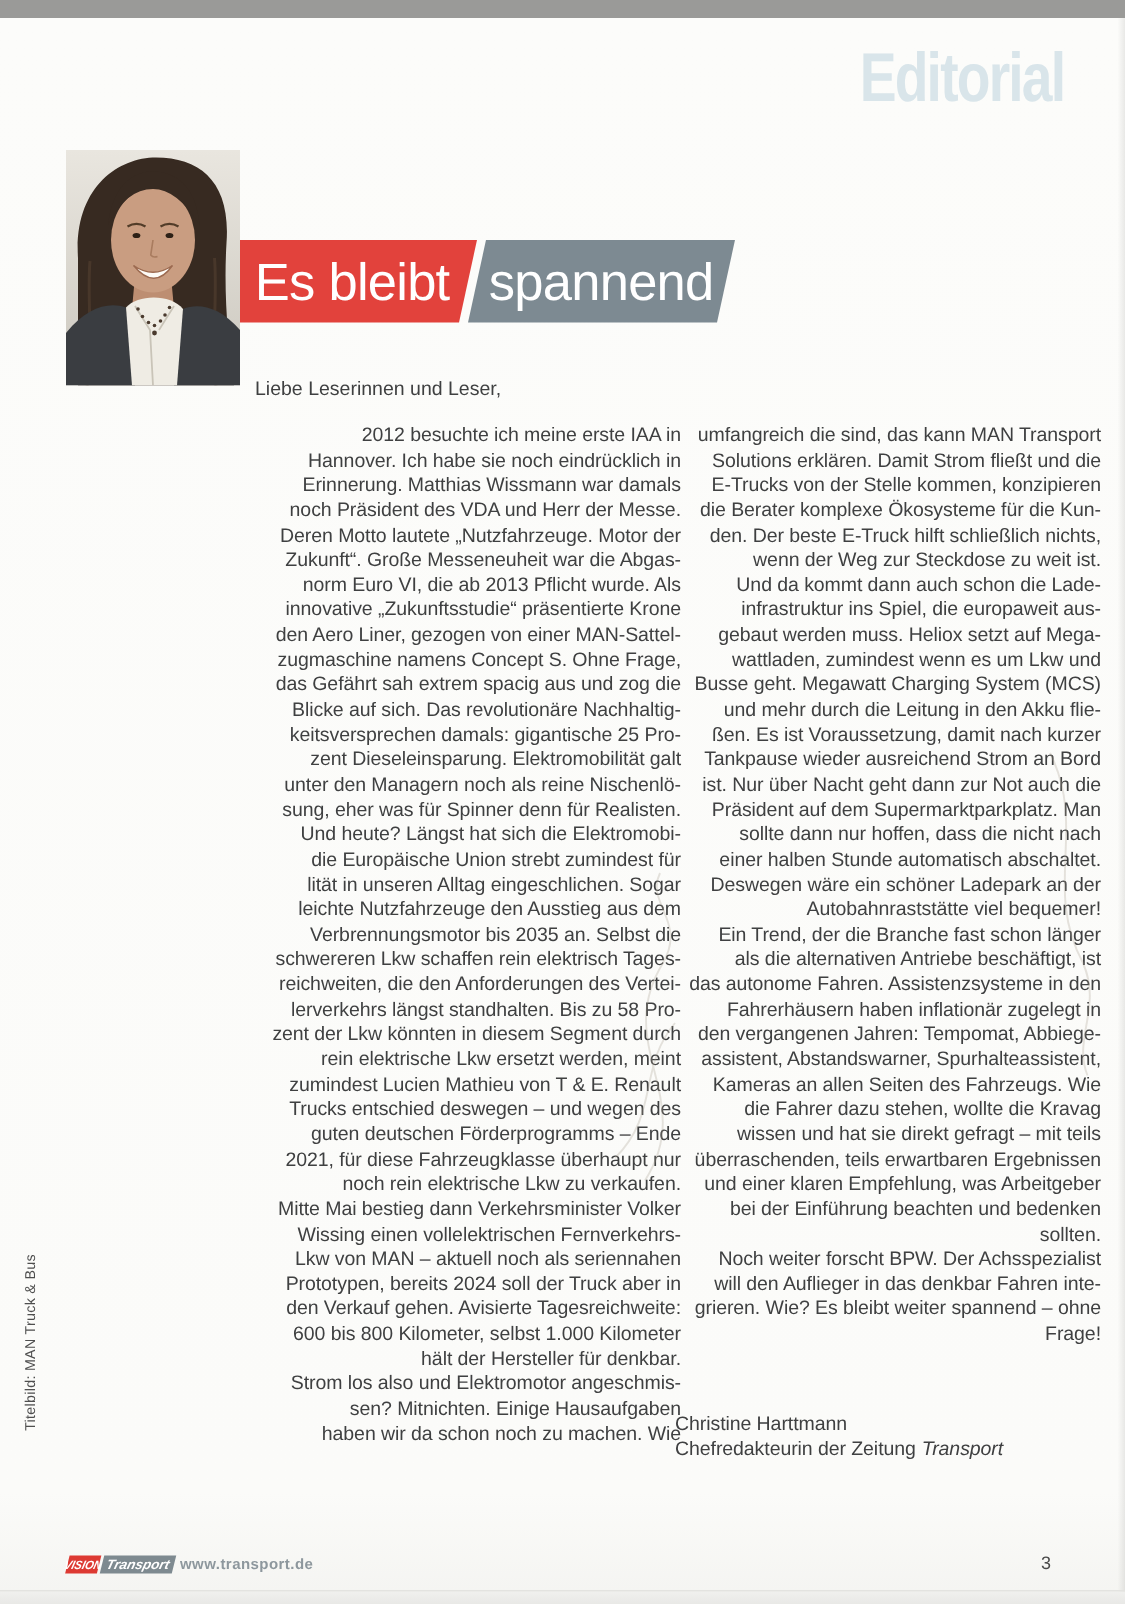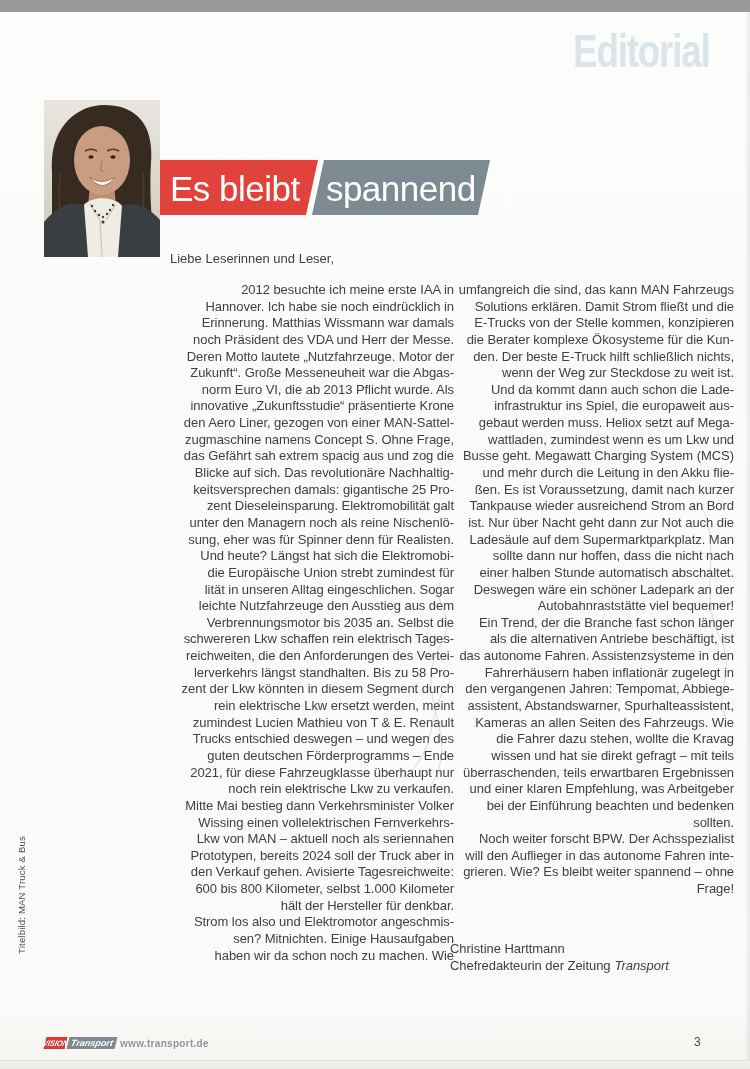--- a/index.html
+++ b/index.html
@@ -166,55 +166,55 @@
       <div class="tline">Lkw von MAN – aktuell noch als seriennahen</div>
       <div class="tline">Prototypen, bereits 2024 soll der Truck aber in</div>
       <div class="tline">den Verkauf gehen. Avisierte Tagesreichweite:</div>
       <div class="tline">600 bis 800 Kilometer, selbst 1.000 Kilometer</div>
       <div class="tline">hält der Hersteller für denkbar.</div>
       <div class="tline">Strom los also und Elektromotor angeschmis-</div>
       <div class="tline">sen? Mitnichten. Einige Hausaufgaben</div>
       <div class="tline">haben wir da schon noch zu machen. Wie</div>
     </div>
   <div class="col col-right">
-      <div class="tline">umfangreich die sind, das kann MAN Fahrzeugs</div>
+      <div class="tline">umfangreich die sind, das kann MAN Transport</div>
       <div class="tline">Solutions erklären. Damit Strom fließt und die</div>
       <div class="tline">E-Trucks von der Stelle kommen, konzipieren</div>
       <div class="tline">die Berater komplexe Ökosysteme für die Kun-</div>
       <div class="tline">den. Der beste E-Truck hilft schließlich nichts,</div>
       <div class="tline">wenn der Weg zur Steckdose zu weit ist.</div>
       <div class="tline">Und da kommt dann auch schon die Lade-</div>
       <div class="tline">infrastruktur ins Spiel, die europaweit aus-</div>
       <div class="tline">gebaut werden muss. Heliox setzt auf Mega-</div>
       <div class="tline">wattladen, zumindest wenn es um Lkw und</div>
       <div class="tline">Busse geht. Megawatt Charging System (MCS)</div>
       <div class="tline">und mehr durch die Leitung in den Akku flie-</div>
       <div class="tline">ßen. Es ist Voraussetzung, damit nach kurzer</div>
       <div class="tline">Tankpause wieder ausreichend Strom an Bord</div>
       <div class="tline">ist. Nur über Nacht geht dann zur Not auch die</div>
-      <div class="tline">Ladesäule auf dem Supermarktparkplatz. Man</div>
+      <div class="tline">Präsident auf dem Supermarktparkplatz. Man</div>
       <div class="tline">sollte dann nur hoffen, dass die nicht nach</div>
       <div class="tline">einer halben Stunde automatisch abschaltet.</div>
       <div class="tline">Deswegen wäre ein schöner Ladepark an der</div>
       <div class="tline">Autobahnraststätte viel bequemer!</div>
       <div class="tline">Ein Trend, der die Branche fast schon länger</div>
       <div class="tline">als die alternativen Antriebe beschäftigt, ist</div>
       <div class="tline">das autonome Fahren. Assistenzsysteme in den</div>
       <div class="tline">Fahrerhäusern haben inflationär zugelegt in</div>
       <div class="tline">den vergangenen Jahren: Tempomat, Abbiege-</div>
       <div class="tline">assistent, Abstandswarner, Spurhalteassistent,</div>
       <div class="tline">Kameras an allen Seiten des Fahrzeugs. Wie</div>
       <div class="tline">die Fahrer dazu stehen, wollte die Kravag</div>
       <div class="tline">wissen und hat sie direkt gefragt – mit teils</div>
       <div class="tline">überraschenden, teils erwartbaren Ergebnissen</div>
       <div class="tline">und einer klaren Empfehlung, was Arbeitgeber</div>
       <div class="tline">bei der Einführung beachten und bedenken</div>
       <div class="tline">sollten.</div>
       <div class="tline">Noch weiter forscht BPW. Der Achsspezialist</div>
-      <div class="tline">will den Auflieger in das autonome Fahren inte-</div>
+      <div class="tline">will den Auflieger in das denkbar Fahren inte-</div>
       <div class="tline">grieren. Wie? Es bleibt weiter spannend – ohne</div>
       <div class="tline">Frage!</div>
     </div>
 
   <div class="signature">
     <div class="tline">Christine Harttmann</div>
     <div class="tline"><span>Chefredakteurin der Zeitung</span><span class="pub">Transport</span></div>
   </div>
 
   <div class="photo-credit">Titelbild: MAN Truck &amp; Bus</div>

